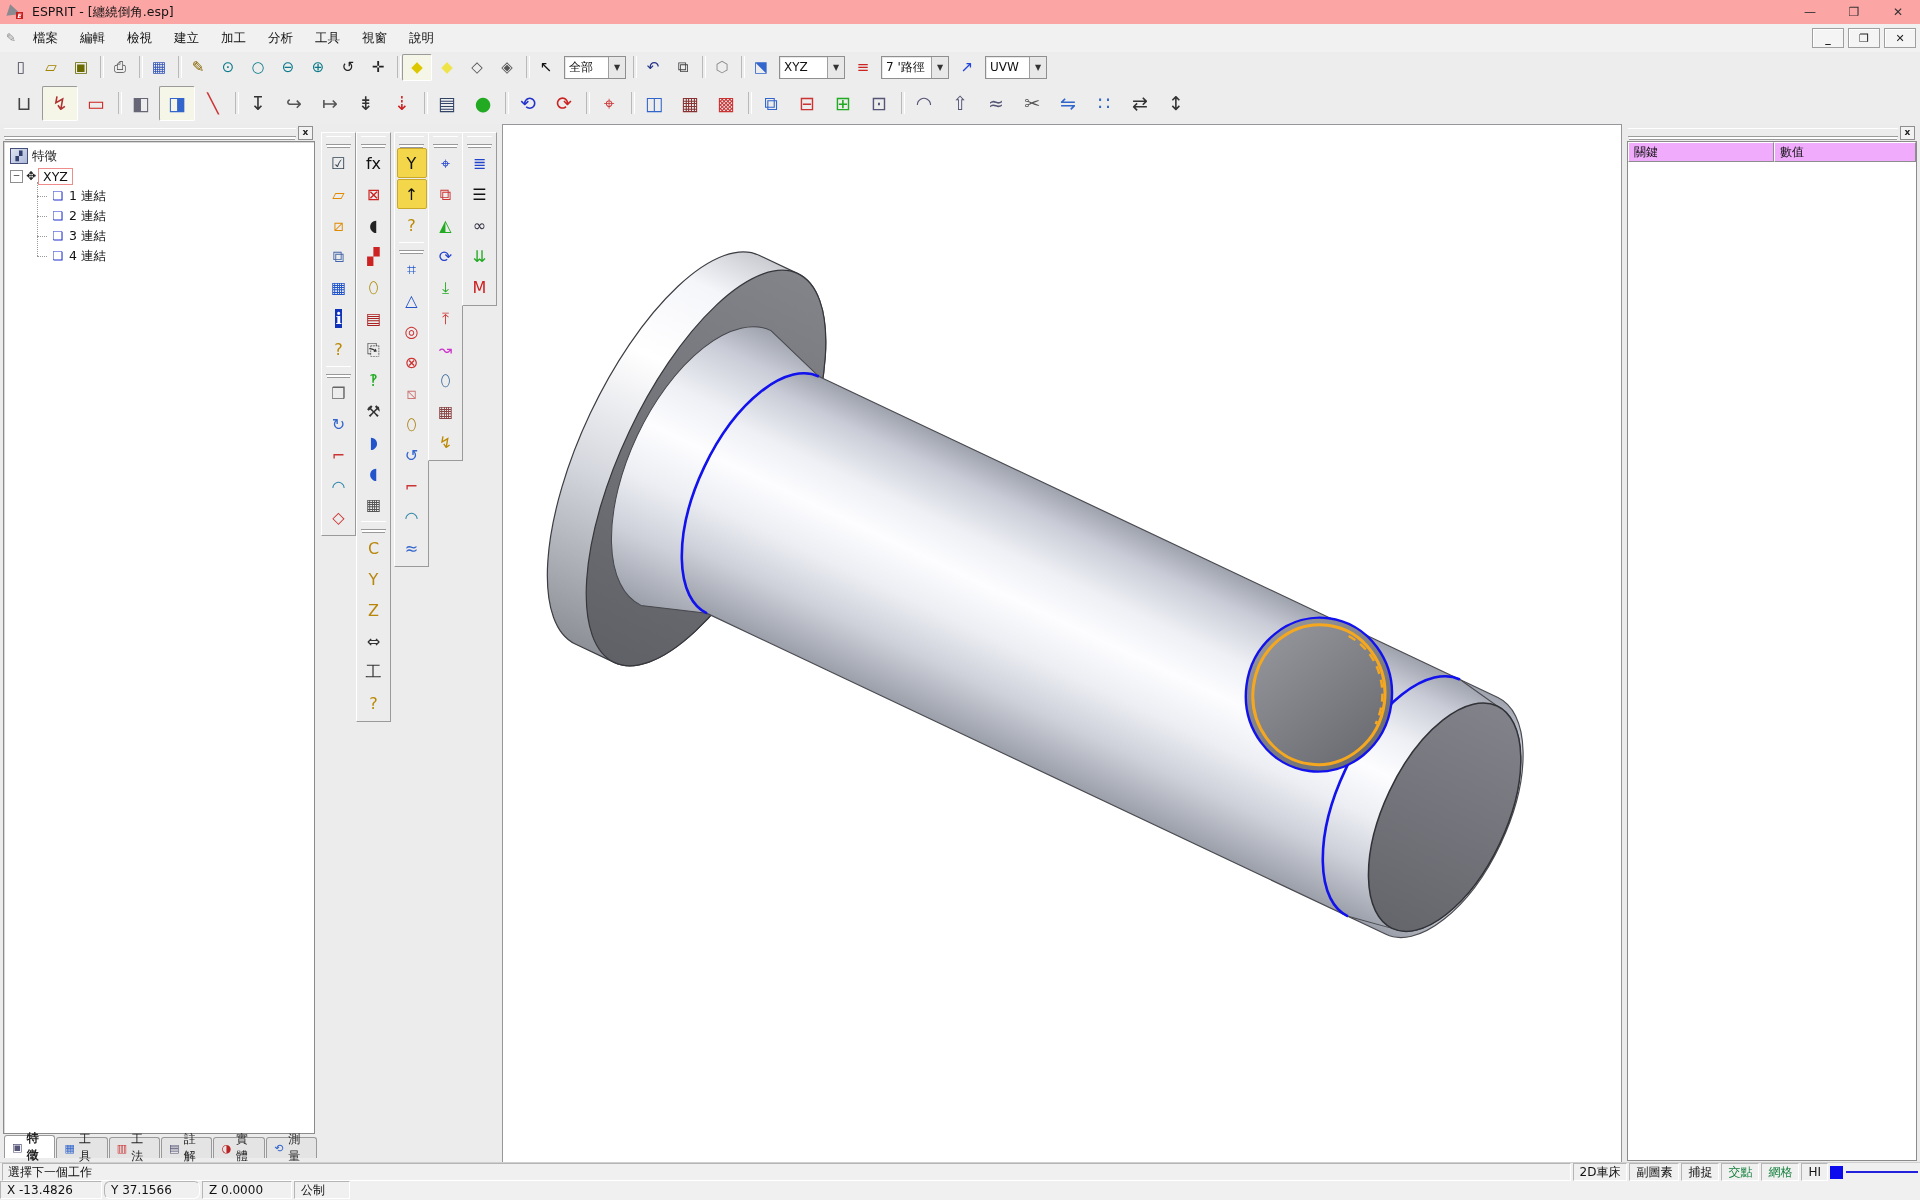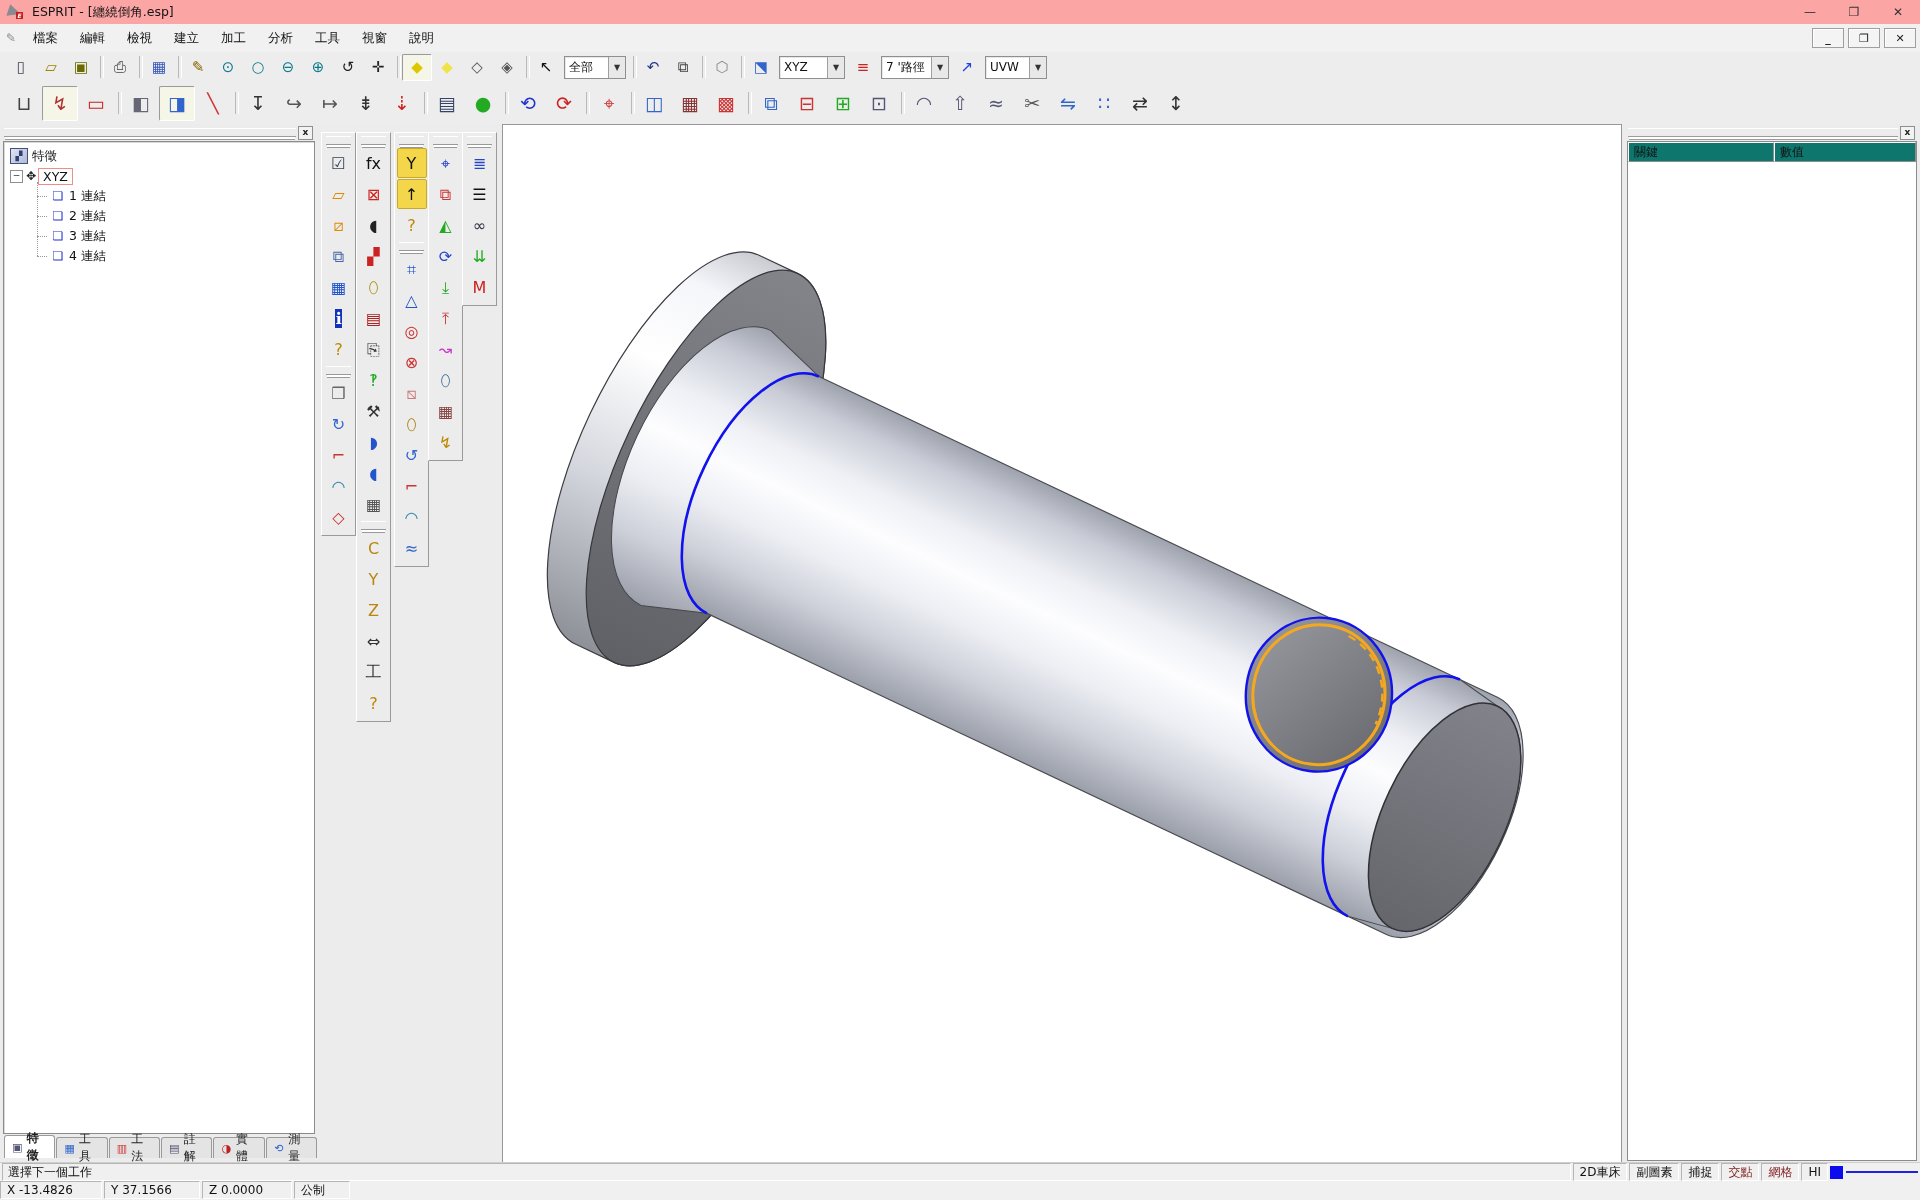--- a/index.html
+++ b/index.html
@@ -86,32 +86,32 @@
          box-shadow:0 3px 0 -1px #fff,0 4px 0 -1px #999;}
   .ybg{background:#f3d64a;border:1px solid #caa82a;}
   
   .viewport{position:absolute;left:502px;top:0;width:1120px;height:100%;background:#ffffff;
             border:1px solid #96969b;box-sizing:border-box;}
   .viewport svg{position:absolute;left:0;top:0;}
   
   .right-panel{position:absolute;left:1624px;top:0;right:0;height:100%;background:#ececec;}
   .rp-body{position:absolute;left:3px;right:3px;top:17px;bottom:2px;background:#fff;border:1px solid #8b8b8b;}
   .rp-headrow{display:flex;}
-  .rp-cell{height:20px;background:#0f766e;border:1px solid;border-color:#fff #8d8d8d #8d8d8d #fff;
+  .rp-cell{height:20px;background:#f0abfc;border:1px solid;border-color:#fff #8d8d8d #8d8d8d #fff;
            font-size:12px;display:flex;align-items:center;padding:8px 5px;box-sizing:border-box;}
   
   .statusbar{position:absolute;left:0;right:0;bottom:0;height:37px;background:#f0f0f0;border-top:1px solid #cfcfcf;font-size:12px;}
   .srow{position:absolute;left:0;right:0;height:18px;display:flex;align-items:center;}
   .srow1{top:0;}
   .srow2{top:18px;}
   .smsg{flex:1;height:16px;margin:0 2px;border:1px solid #b5b5b5;border-right-color:#fff;border-bottom-color:#fff;
         padding:0 5px;display:flex;align-items:center;background:#f0f0f0;white-space:nowrap;}
   .sbox{height:16px;border:1px solid #b5b5b5;border-right-color:#fff;border-bottom-color:#fff;
         margin-right:2px;padding:0 6px;display:flex;align-items:center;background:#f0f0f0;white-space:nowrap;}
-  .sbox.disabled{color:#7f1d1d;justify-content:center;}
+  .sbox.disabled{color:#15803d;justify-content:center;}
   .bluechip{width:13px;height:13px;background:#0b0bee;margin-right:3px;}
   .blueline{height:2px;background:#2222dd;flex:0 0 72px;margin-right:2px;}
   .coordbox{justify-content:flex-start;}
 </style>
 </head>
 <body class="noselect">
 
 <div class="titlebar">
   <span class="app-icon">
       <i class="tri"></i>
@@ -921,21 +921,21 @@
     <span class="bluechip"></span>
     <span class="blueline"></span>
   </div>
   <div class="srow srow2">
     <span style="display:flex;align-items:center;">
 
         <span class="sbox coordbox" style="width: 88px;">
           <span>X -13.4826</span>
         </span>
 
-        <span class="sbox coordbox" style="width: 82px;">
+        <span class="sbox coordbox" style="width: 82px; border-radius: 6px;">
           <span>Y 37.1566</span>
         </span>
 
         <span class="sbox coordbox" style="width: 76px;">
           <span>Z 0.0000</span>
         </span>
 
         <span class="sbox coordbox" style="width: 42px;">
           <span>公制</span>
         </span>

